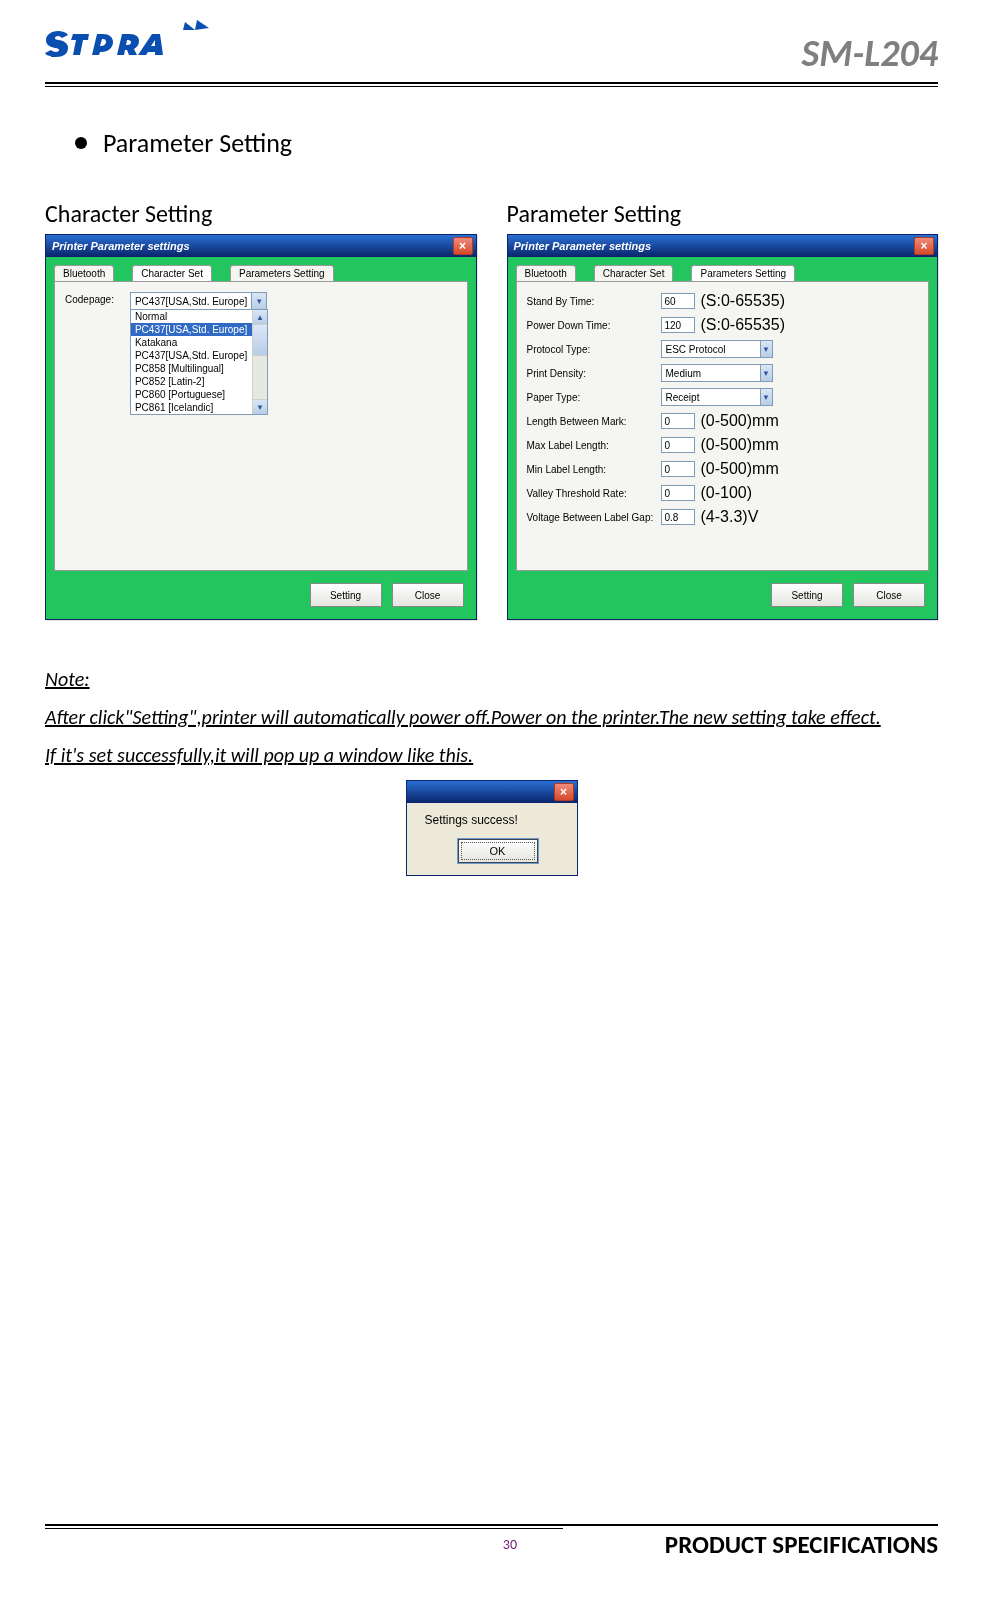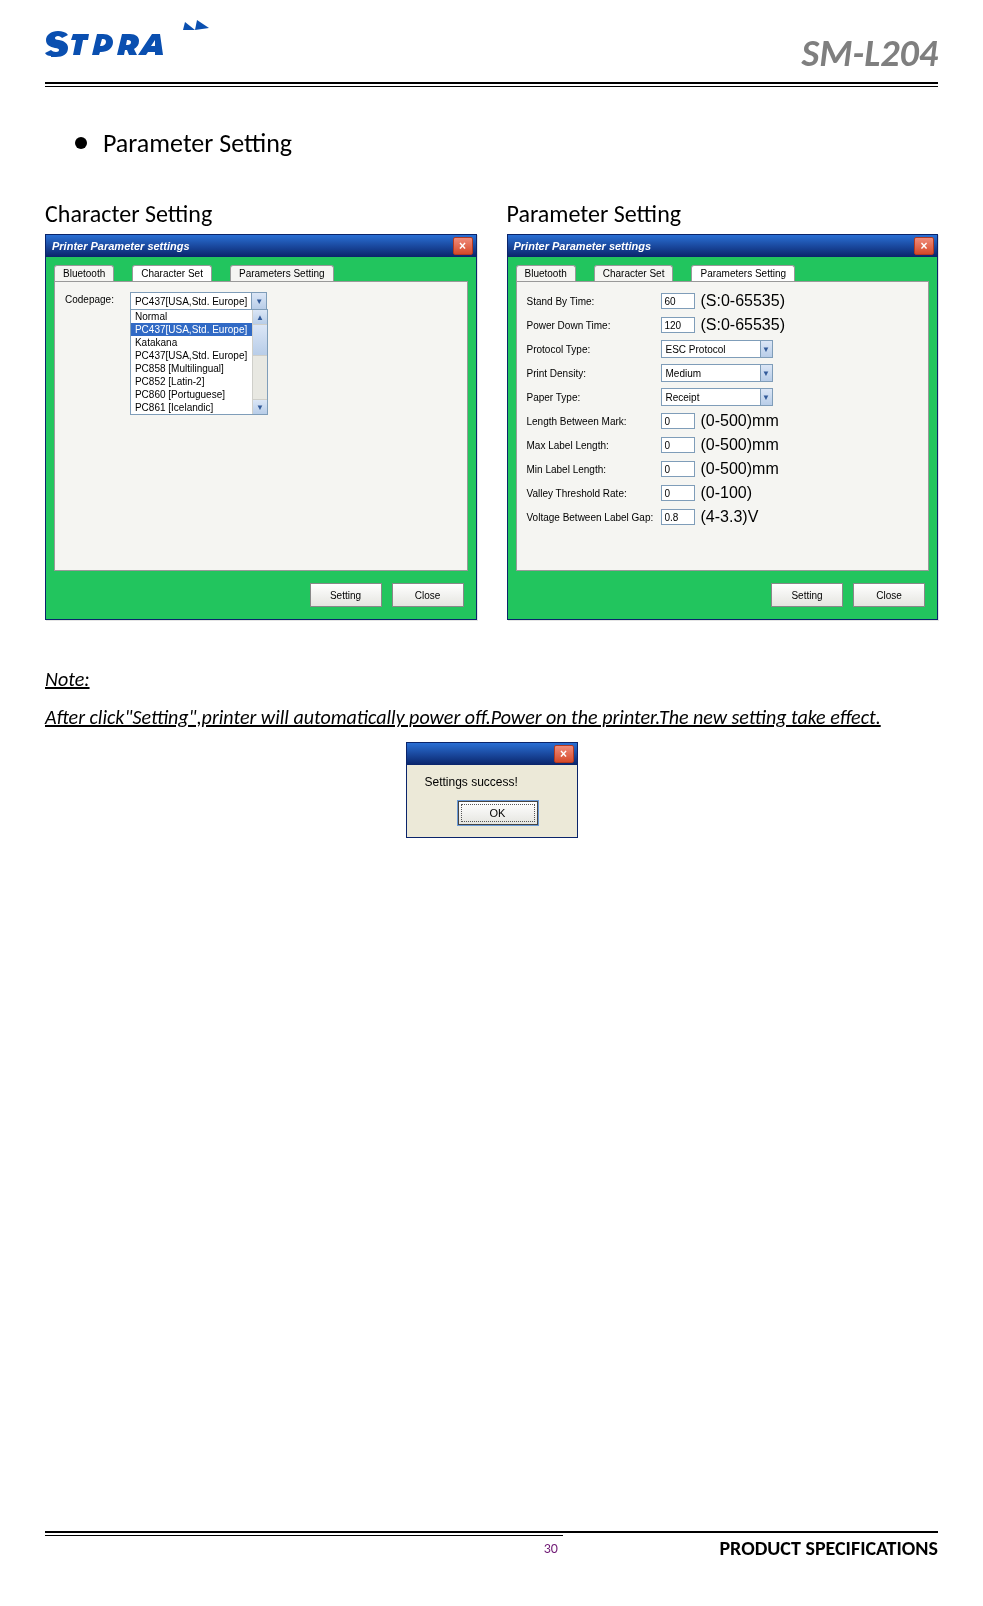--- a/index.html
+++ b/index.html
@@ -45,21 +45,21 @@
   .popup-wrap{display:flex;justify-content:center;margin-top:6px}
   .popup{width:170px;border:1px solid #0a246a;background:#ece9d8;font-family:Tahoma,Arial,sans-serif}
   .popup .titlebar{height:22px}
   .popup .msg{font-size:12px;padding:10px 10px 6px 18px}
   .popup .btnrow{display:flex;justify-content:center;padding:6px 0 12px 12px}
   .popup .okbtn{min-width:78px;height:22px;border:1px solid #444;background:linear-gradient(#fff,#e5e5e0);font-size:11px;display:flex;align-items:center;justify-content:center;outline:1px dotted #555;outline-offset:-4px;box-shadow:0 0 0 1px #6b9bd8;cursor:pointer}
   .footer{position:absolute;left:45px;right:45px;bottom:30px}
   .fhr{border:none;border-top:2px solid #000;margin:0 0 4px 0}
   .fline{display:flex;align-items:center;justify-content:space-between}
   .pageno{font-size:14px;color:#701a75;flex:1;text-align:center}
-  .spec{font-size:20px;font-weight:700}
+  .spec{font-size:25px;font-weight:700}
   .underline-bar{height:1px;background:#000;width:58%;margin-top:-2px}
 </style>
 </head>
 <body>
 
 <div class="page">
 
   <div class="top">
     <div class="logo">
       <svg width="170" height="56" viewBox="0 0 170 56">
@@ -212,20 +212,21 @@
           <div class="btn">Setting</div>
           <div class="btn">Close</div>
         </div>
       </div>
     </div>
   </div>
 
   <div class="note">
     <span>Note:</span><br>
     <span>After click"Setting",printer will automatically power off.Power on the printer.The new setting take effect.</span><br>
+    <span>If it's set successfully,it will pop up a window like this.</span>
   </div>
 
   <div class="popup-wrap">
     <div class="popup">
       <div class="titlebar">
         <span></span>
         <span class="closebtn">×</span>
       </div>
       <div class="msg">Settings success!</div>
       <div class="btnrow">

